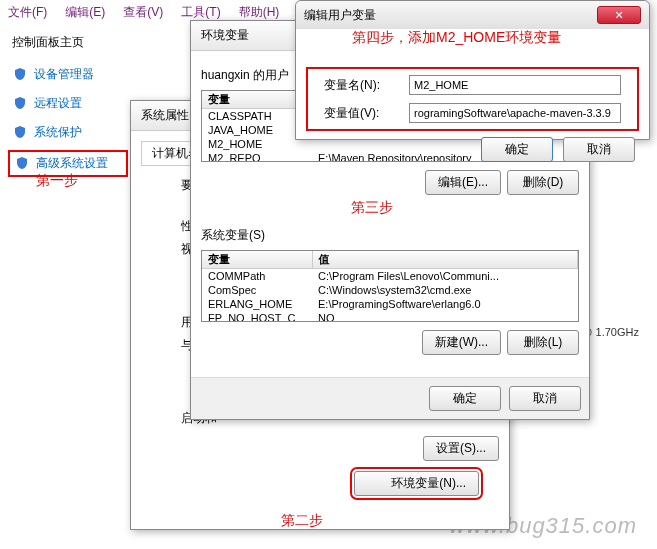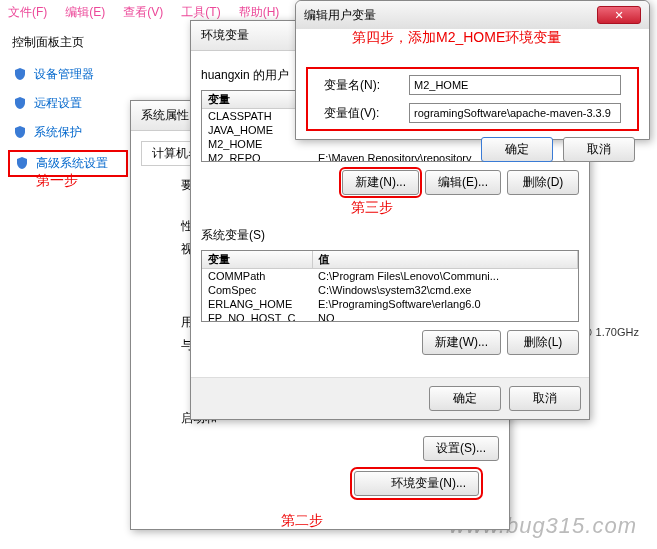--- a/index.html
+++ b/index.html
@@ -1,19 +1,19 @@
 <!DOCTYPE html>
 <html><head>
 <meta charset="utf-8">
 <style>
 * { box-sizing: border-box; margin: 0; padding: 0; font-family: "Microsoft YaHei", SimSun, sans-serif; font-size: 12px; }
 body { background: #fff; width: 657px; height: 549px; position: relative; overflow: hidden; }
 
 .menubar { display: flex; gap: 18px; padding: 4px 8px; background: #fff; }
-.menubar span { color: #ec4899; }
+.menubar span { color: #701a75; }
 
 .sidebar { position: absolute; left: 8px; top: 30px; width: 120px; }
 .sidebar-title { padding: 4px; margin-bottom: 8px; }
 .sidebar-item { display: flex; align-items: flex-start; gap: 6px; padding: 3px 4px; margin-bottom: 6px; }
 .sidebar-item .icon { width: 16px; height: 16px; display: inline-flex; align-items: center; justify-content: center; }
 .sidebar-item a { color: #0066cc; text-decoration: none; }
 .sidebar-item.highlighted { border: 2px solid #e00; }
 
 .annotation { position: absolute; color: #e00; font-size: 14px; font-weight: 500; }
 
@@ -145,21 +145,20 @@
               <td></td>
             </tr>
         <tr>
               <td>M2_REPO</td>
               <td>E:\Maven Repository\repository</td>
             </tr>
       </tbody>
         </table>
     </div>
     <div class="btn-row">
-      <button class="win highlighted">新建(N)...</button>
       <button class="win">编辑(E)...</button>
       <button class="win">删除(D)</button>
     </div>
     <div class="annotation" style="position:relative;left:150px;top:-4px">第三步</div>
     <div class="section-label">系统变量(S)</div>
     <div class="table-wrap">
       <table>
         <tbody>
             <tr>
               <th style="width:110px">变量</th>

